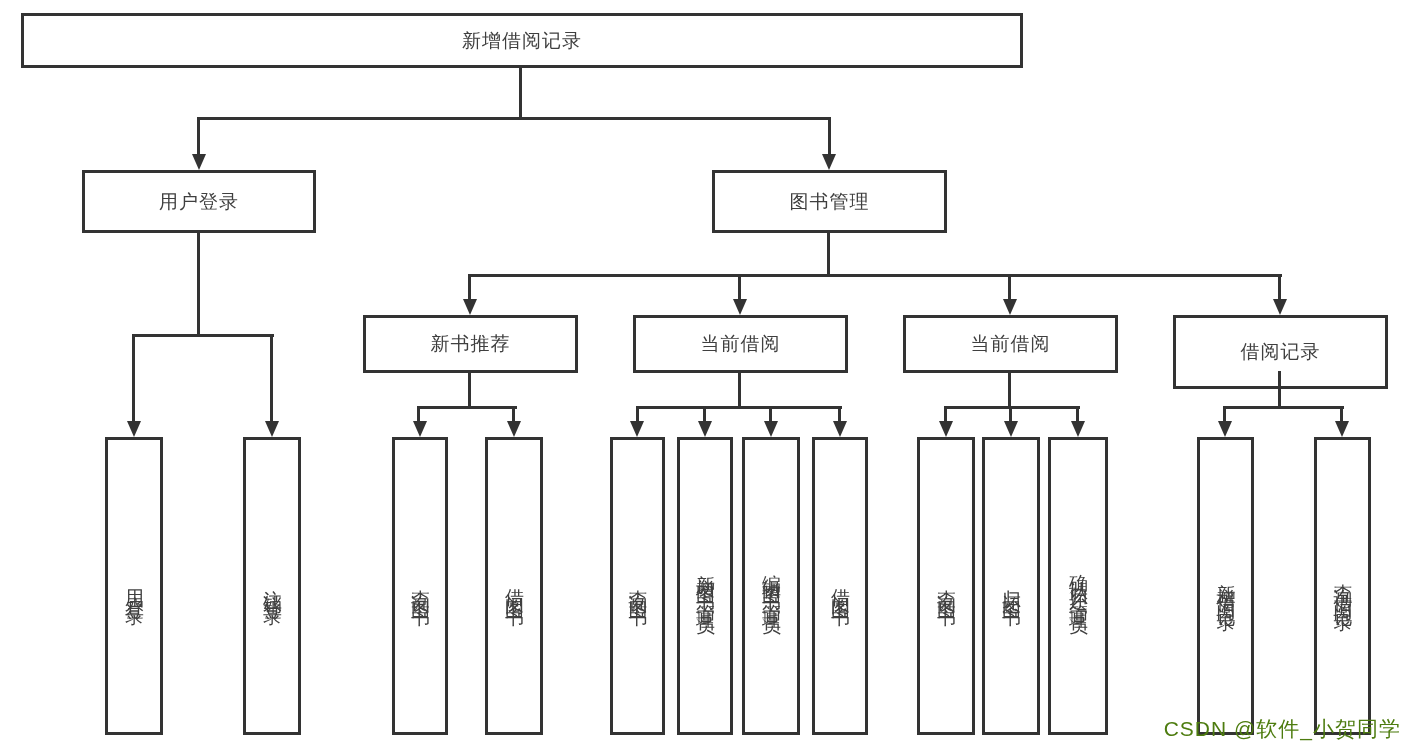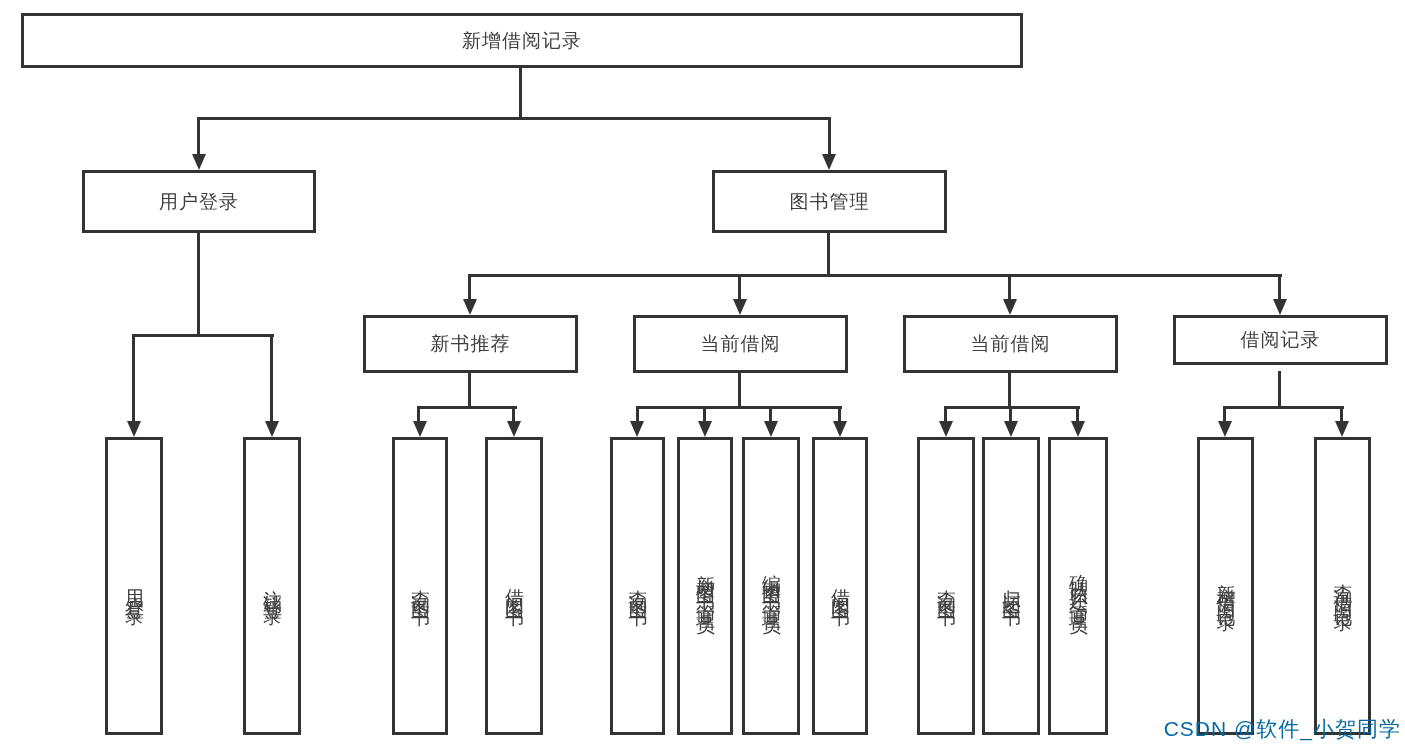--- a/index.html
+++ b/index.html
@@ -21,32 +21,32 @@
     letter-spacing:6px;line-height:1.2;
   }
   .ln{position:absolute;background:#333333;}
   .ah{
     position:absolute;width:0;height:0;
     border-left:7px solid transparent;border-right:7px solid transparent;
     border-top:16px solid #333333;
   }
   .watermark{
     position:absolute;right:4px;bottom:4px;
-    font-size:21px;color:#0369a1;letter-spacing:1px;
+    font-size:21px;color:#4d7c0f;letter-spacing:1px;
     white-space:nowrap;
   }
 
   
   .b-root {left:21px;  top:13px;  width:1002px;height:55px;}
   .b-l2-0 {left:82px;  top:170px; width:234px; height:63px;}
   .b-l2-1 {left:712px; top:170px; width:235px; height:63px;}
   .b-l3-0 {left:363px; top:315px; width:215px; height:58px;}
   .b-l3-1 {left:633px; top:315px; width:215px; height:58px;}
   .b-l3-2 {left:903px; top:315px; width:215px; height:58px;}
-  .b-l3-3 {left:1173px;top:315px; width:215px; height:50px;}
+  .b-l3-3 {left:1173px;top:315px; width:215px; height:74px;}
   .b-lf-0 {left:105px; top:437px; width:58px;  height:298px;}
   .b-lf-1 {left:243px; top:437px; width:58px;  height:298px;}
   .b-lf-2 {left:392px; top:437px; width:56px;  height:298px;}
   .b-lf-3 {left:485px; top:437px; width:58px;  height:298px;}
   .b-lf-4 {left:610px; top:437px; width:55px;  height:298px;}
   .b-lf-5 {left:677px; top:437px; width:56px;  height:298px;}
   .b-lf-6 {left:742px; top:437px; width:58px;  height:298px;}
   .b-lf-7 {left:812px; top:437px; width:56px;  height:298px;}
   .b-lf-8 {left:917px; top:437px; width:58px;  height:298px;}
   .b-lf-9 {left:982px; top:437px; width:58px;  height:298px;}

